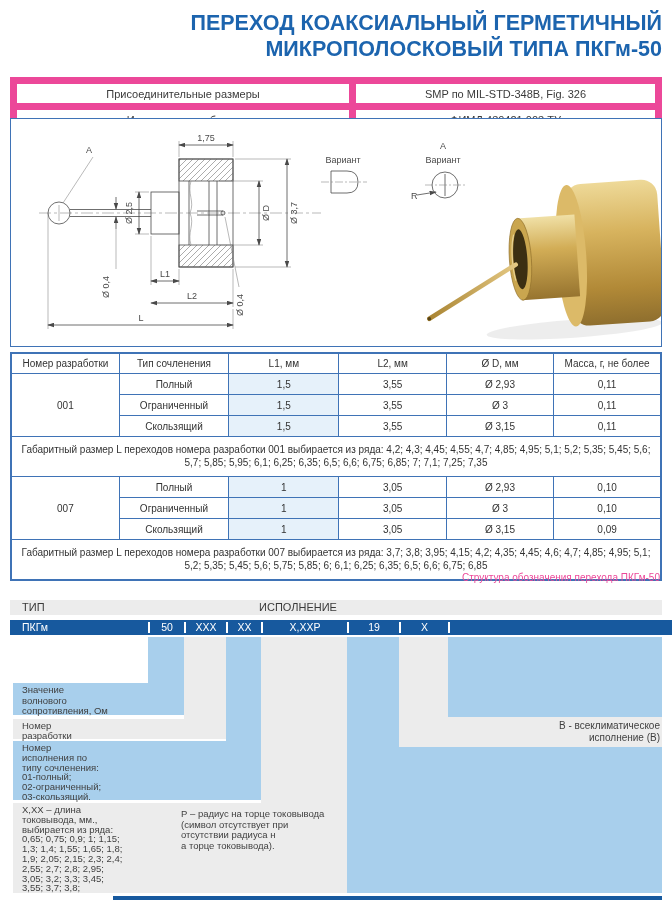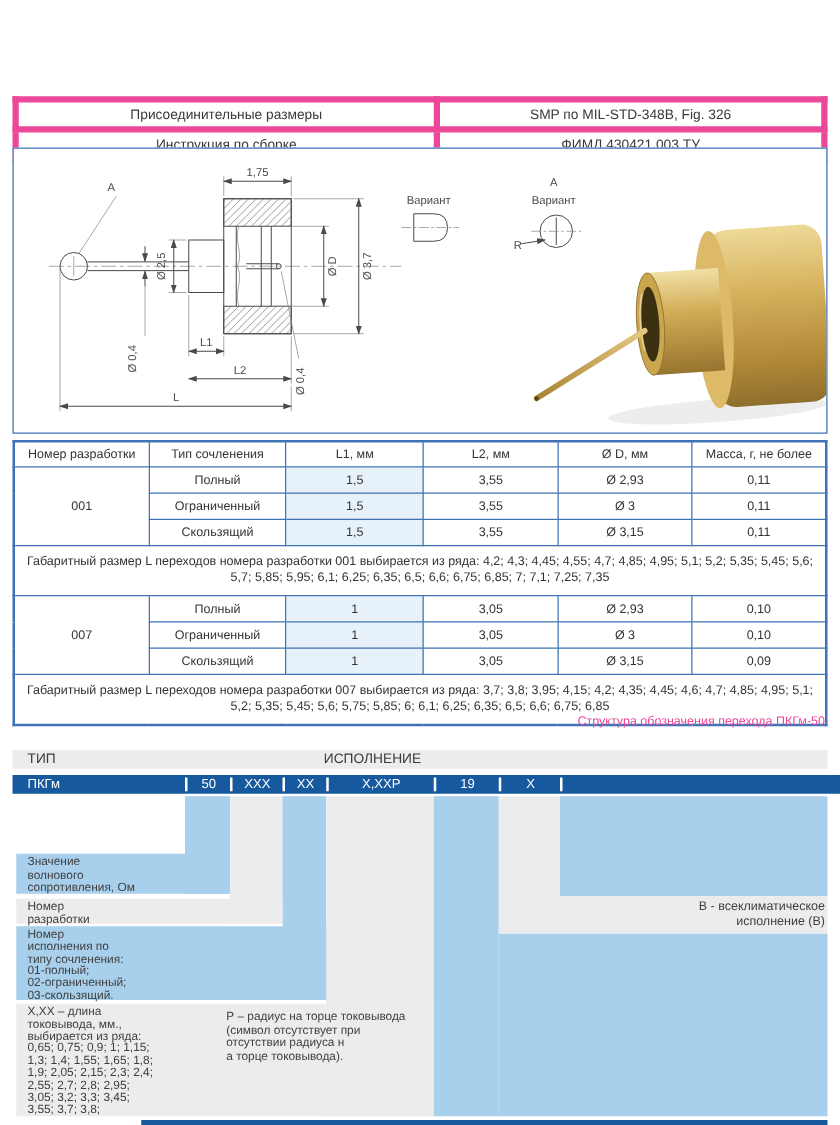--- a/index.html
+++ b/index.html
@@ -6,21 +6,21 @@
   body{font-family:"Liberation Sans","DejaVu Sans",sans-serif;color:#333;}
   .page{position:relative;width:672px;height:900px;background:#fff;overflow:hidden;}
   .pre{white-space:pre-line;}
 
   
   .title{position:absolute;top:10px;right:10px;width:560px;text-align:right;
          font-size:21.5px;line-height:26px;font-weight:bold;color:#1c64ae;}
 
   
   .info-table{position:absolute;left:10px;top:77px;width:652px;border-collapse:collapse;}
-  .info-table td{border:5px solid #ec4899;height:19px;text-align:center;
+  .info-table td{border:7px solid #ec4899;height:19px;text-align:center;
                  font-size:11px;color:#3a3a3a;padding:0 4px;}
   .info-table td.lbl{width:324px;}
 
   
   .draw-panel{position:absolute;left:10px;top:118px;width:650px;height:227px;
               border:1px solid #3f73b6;background:#fff;}
   .dimtext{font-size:9px;fill:#4a4a4a;}
   .dline{stroke:#4a4a4a;stroke-width:0.8;fill:none;}
   .thin{stroke:#8a8a8a;stroke-width:0.6;fill:none;}
 
@@ -54,20 +54,24 @@
   .navy-row .seg{position:absolute;top:1px;font-size:10.5px;color:#fff;text-align:center;}
   .lab{position:absolute;font-size:9.5px;color:#3f3f3f;padding:2px 0 0 9px;box-sizing:border-box;}
   .rlab{position:absolute;font-size:10px;color:#3f3f3f;text-align:right;}
   .bottom-bar{position:absolute;left:103px;top:296px;width:549px;height:4px;background:#17599e;}
 </style>
 </head>
 <body>
 
 <div class="page">
 
+  <div class="title">
+    <div>ПЕРЕХОД КОАКСИАЛЬНЫЙ ГЕРМЕТИЧНЫЙ</div>
+    <div>МИКРОПОЛОСКОВЫЙ ТИПА ПКГм-50</div>
+  </div>
 
   <table class="info-table">
     <tbody>
         <tr>
       <td class="lbl">Присоединительные размеры</td>
       <td>SMP по MIL-STD-348B, Fig. 326</td>
     </tr>
     <tr>
       <td class="lbl">Инструкция по сборке</td>
       <td>ФИМД.430421.003 ТУ</td>

